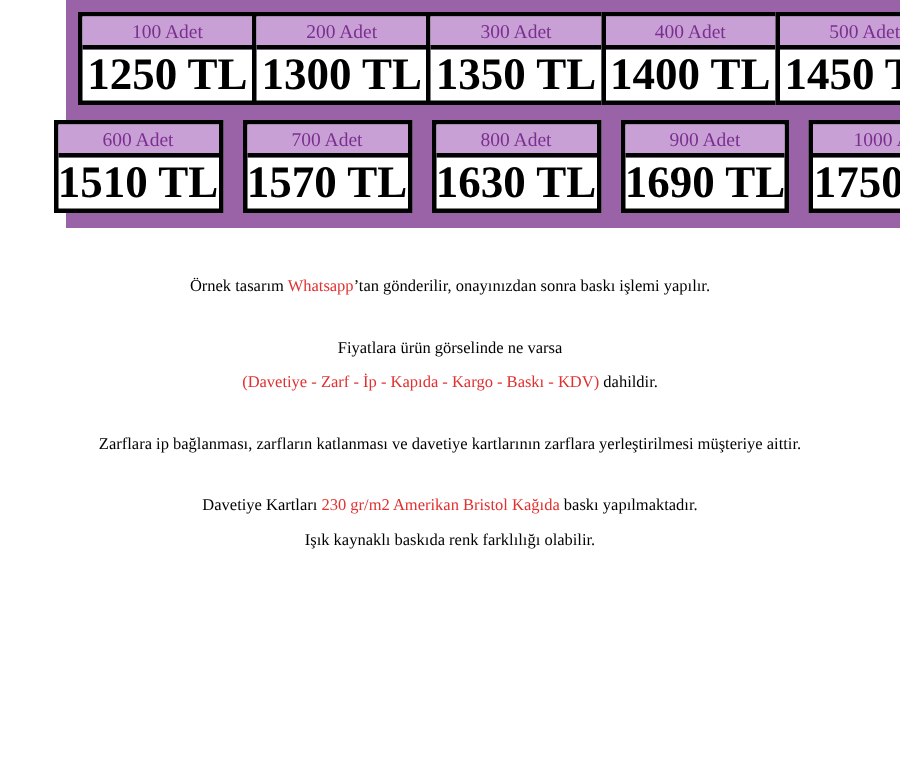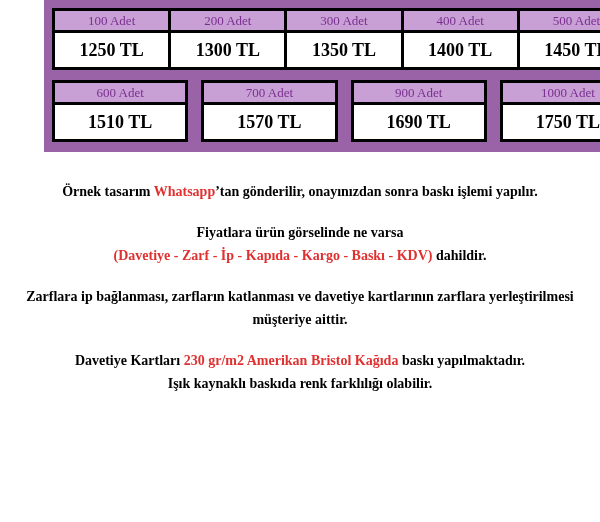--- a/index.html
+++ b/index.html
@@ -53,38 +53,37 @@
     color: #7a2f8f;
     font-family: "Liberation Serif", serif;
     font-size: 13px;
     line-height: 19px;
     border-bottom: 3px solid #000000;
     white-space: nowrap;
   }
 
   .price {
     font-family: "Liberation Serif", serif;
-    font-size: 18px;
+    font-size: 30px;
     font-weight: bold;
     line-height: 34px;
     color: #000000;
     white-space: nowrap;
   }
 
   
   .notes {
     padding: 28px 8px 0 8px;
     box-sizing: border-box;
     text-align: center;
   }
   .note {
-    font-size: 14px;
+    font-size: 11px;
     line-height: 23px;
     margin: 0 0 18px 0;
-    font-weight: bold;
   }
   .note.tight {
   }
   .red {
     color: #e03131;
   }
   .nowrap-block {
     display: block;
   }
 </style>
@@ -119,20 +118,24 @@
   <div class="price-row">
     <div class="price-cell">
       <div class="qty">600 Adet</div>
       <div class="price">1510 TL</div>
     </div>
     <div class="price-cell">
       <div class="qty">700 Adet</div>
       <div class="price">1570 TL</div>
     </div>
     <div class="price-cell">
+      <div class="qty">800 Adet</div>
+      <div class="price">1630 TL</div>
+    </div>
+    <div class="price-cell">
       <div class="qty">900 Adet</div>
       <div class="price">1690 TL</div>
     </div>
     <div class="price-cell">
       <div class="qty">1000 Adet</div>
       <div class="price">1750 TL</div>
     </div>
   </div>
 
 </div>

